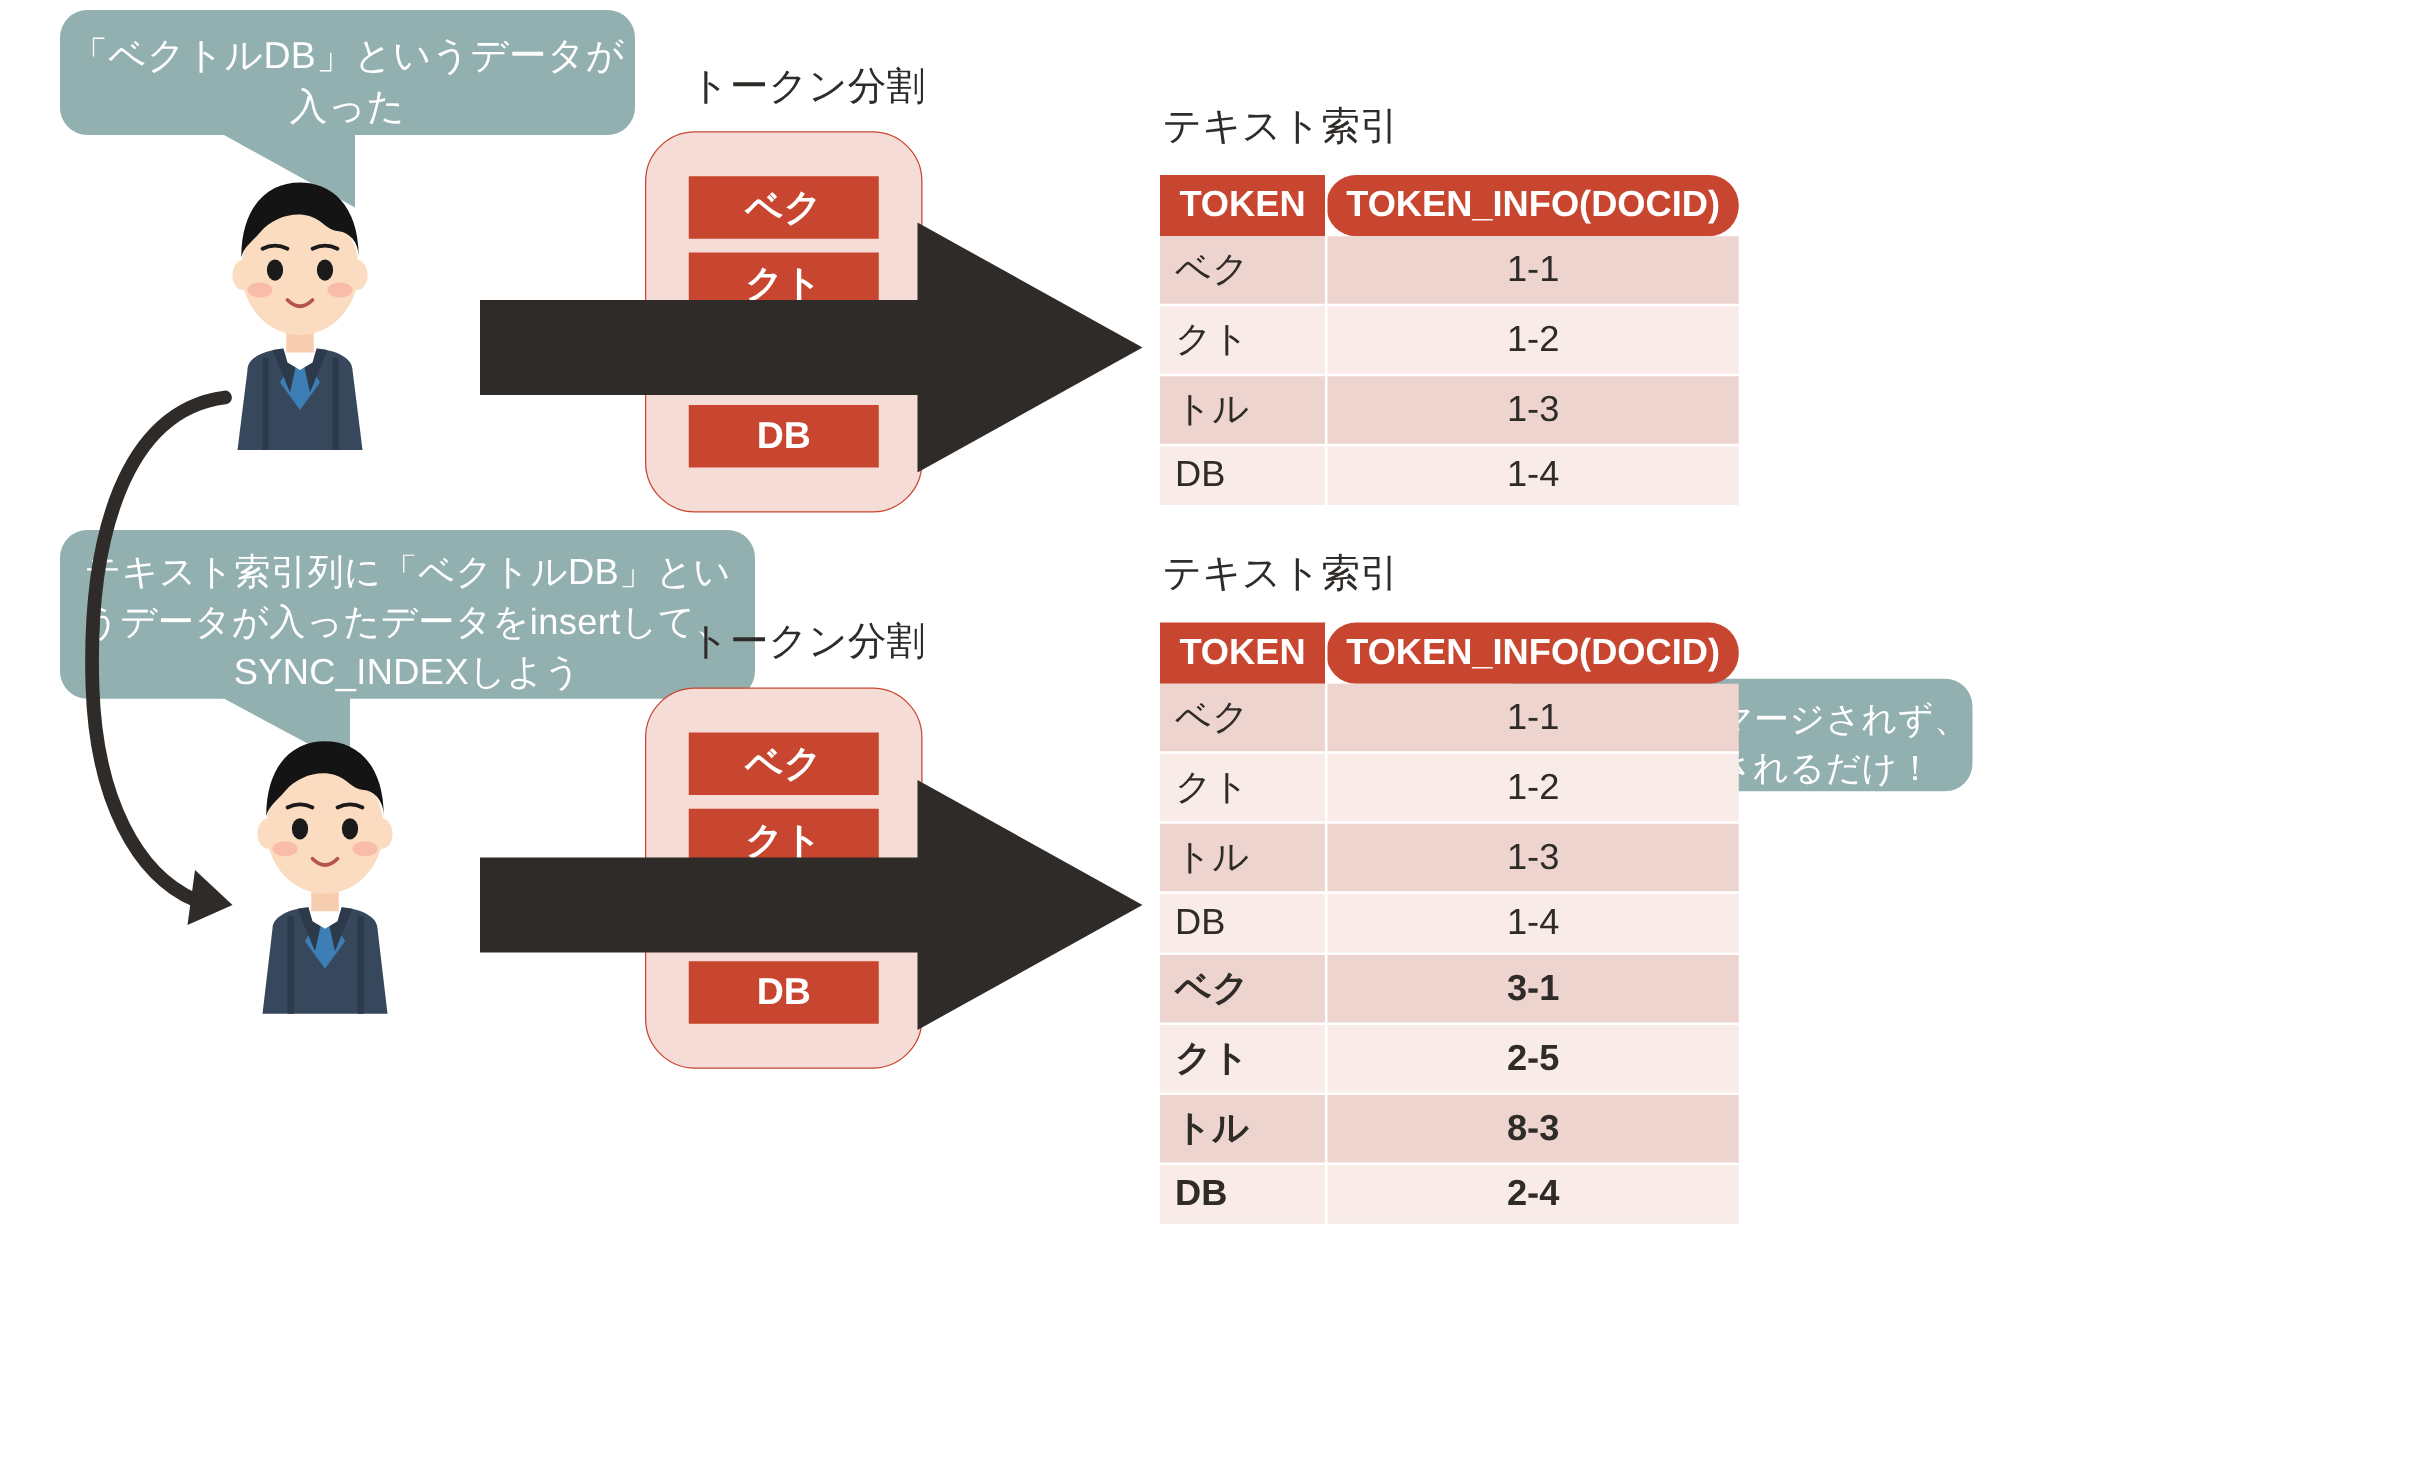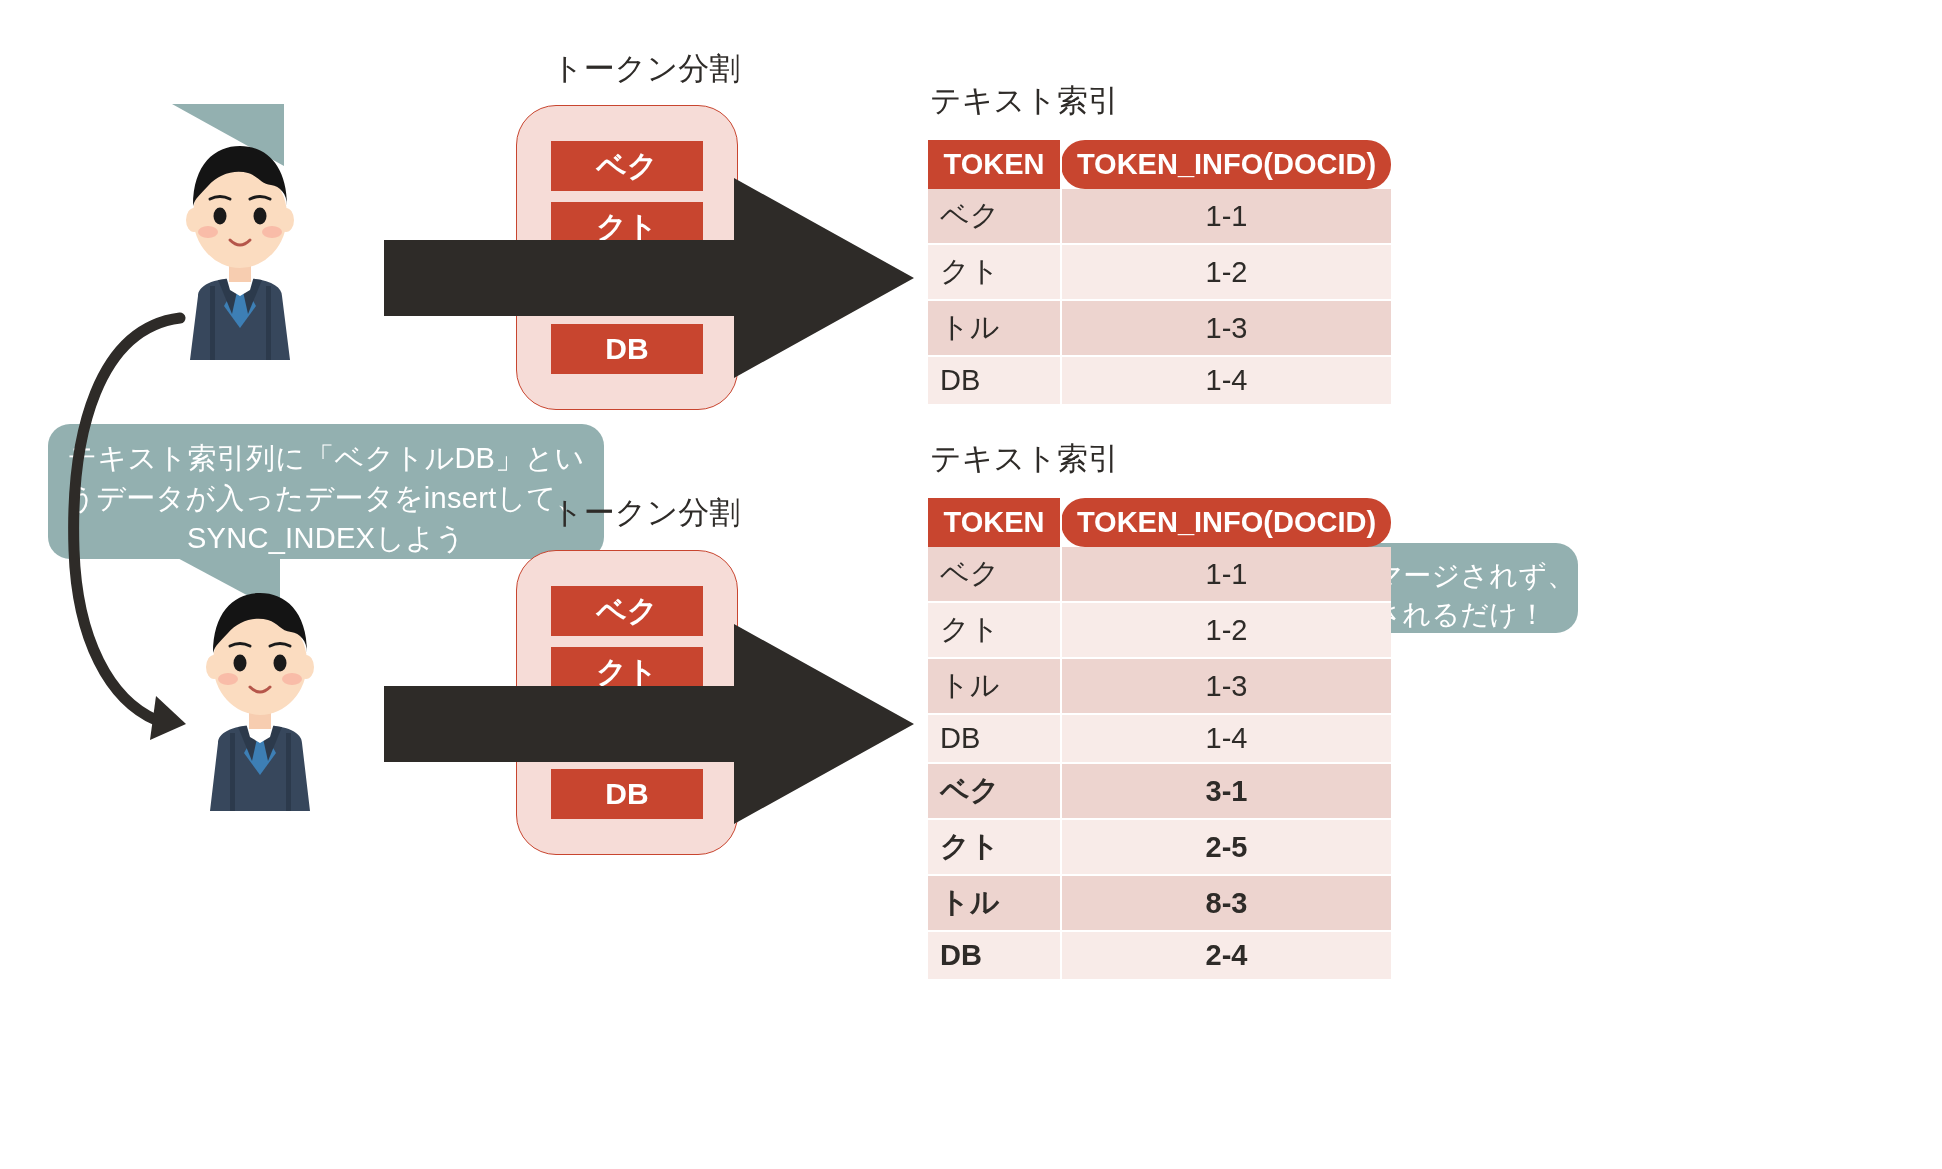--- a/index.html
+++ b/index.html
@@ -175,20 +175,24 @@
   .person { position: absolute; }
   #person-1 { left: 140px; top: 128px; }
   #person-2 { left: 160px; top: 570px; }
   #person-3 { left: 1170px; top: 660px; }
 </style>
 </head>
 <body>
 
 <div class="stage">
 
+  <div class="bubble" id="bubble-1">
+    <span class="btxt">「ベクトルDB」というデータが入った
+列にテキスト索引を作ろう！</span>
+  </div>
   <div class="bubble-tail" id="bubble-1-tail"></div>
 
   <div class="bubble" id="bubble-2">
     <span class="btxt">テキスト索引列に「ベクトルDB」とい
 うデータが入ったデータをinsertして、
 SYNC_INDEXしよう</span>
   </div>
   <div class="bubble-tail" id="bubble-2-tail"></div>
 
   <div class="bubble" id="bubble-3">

